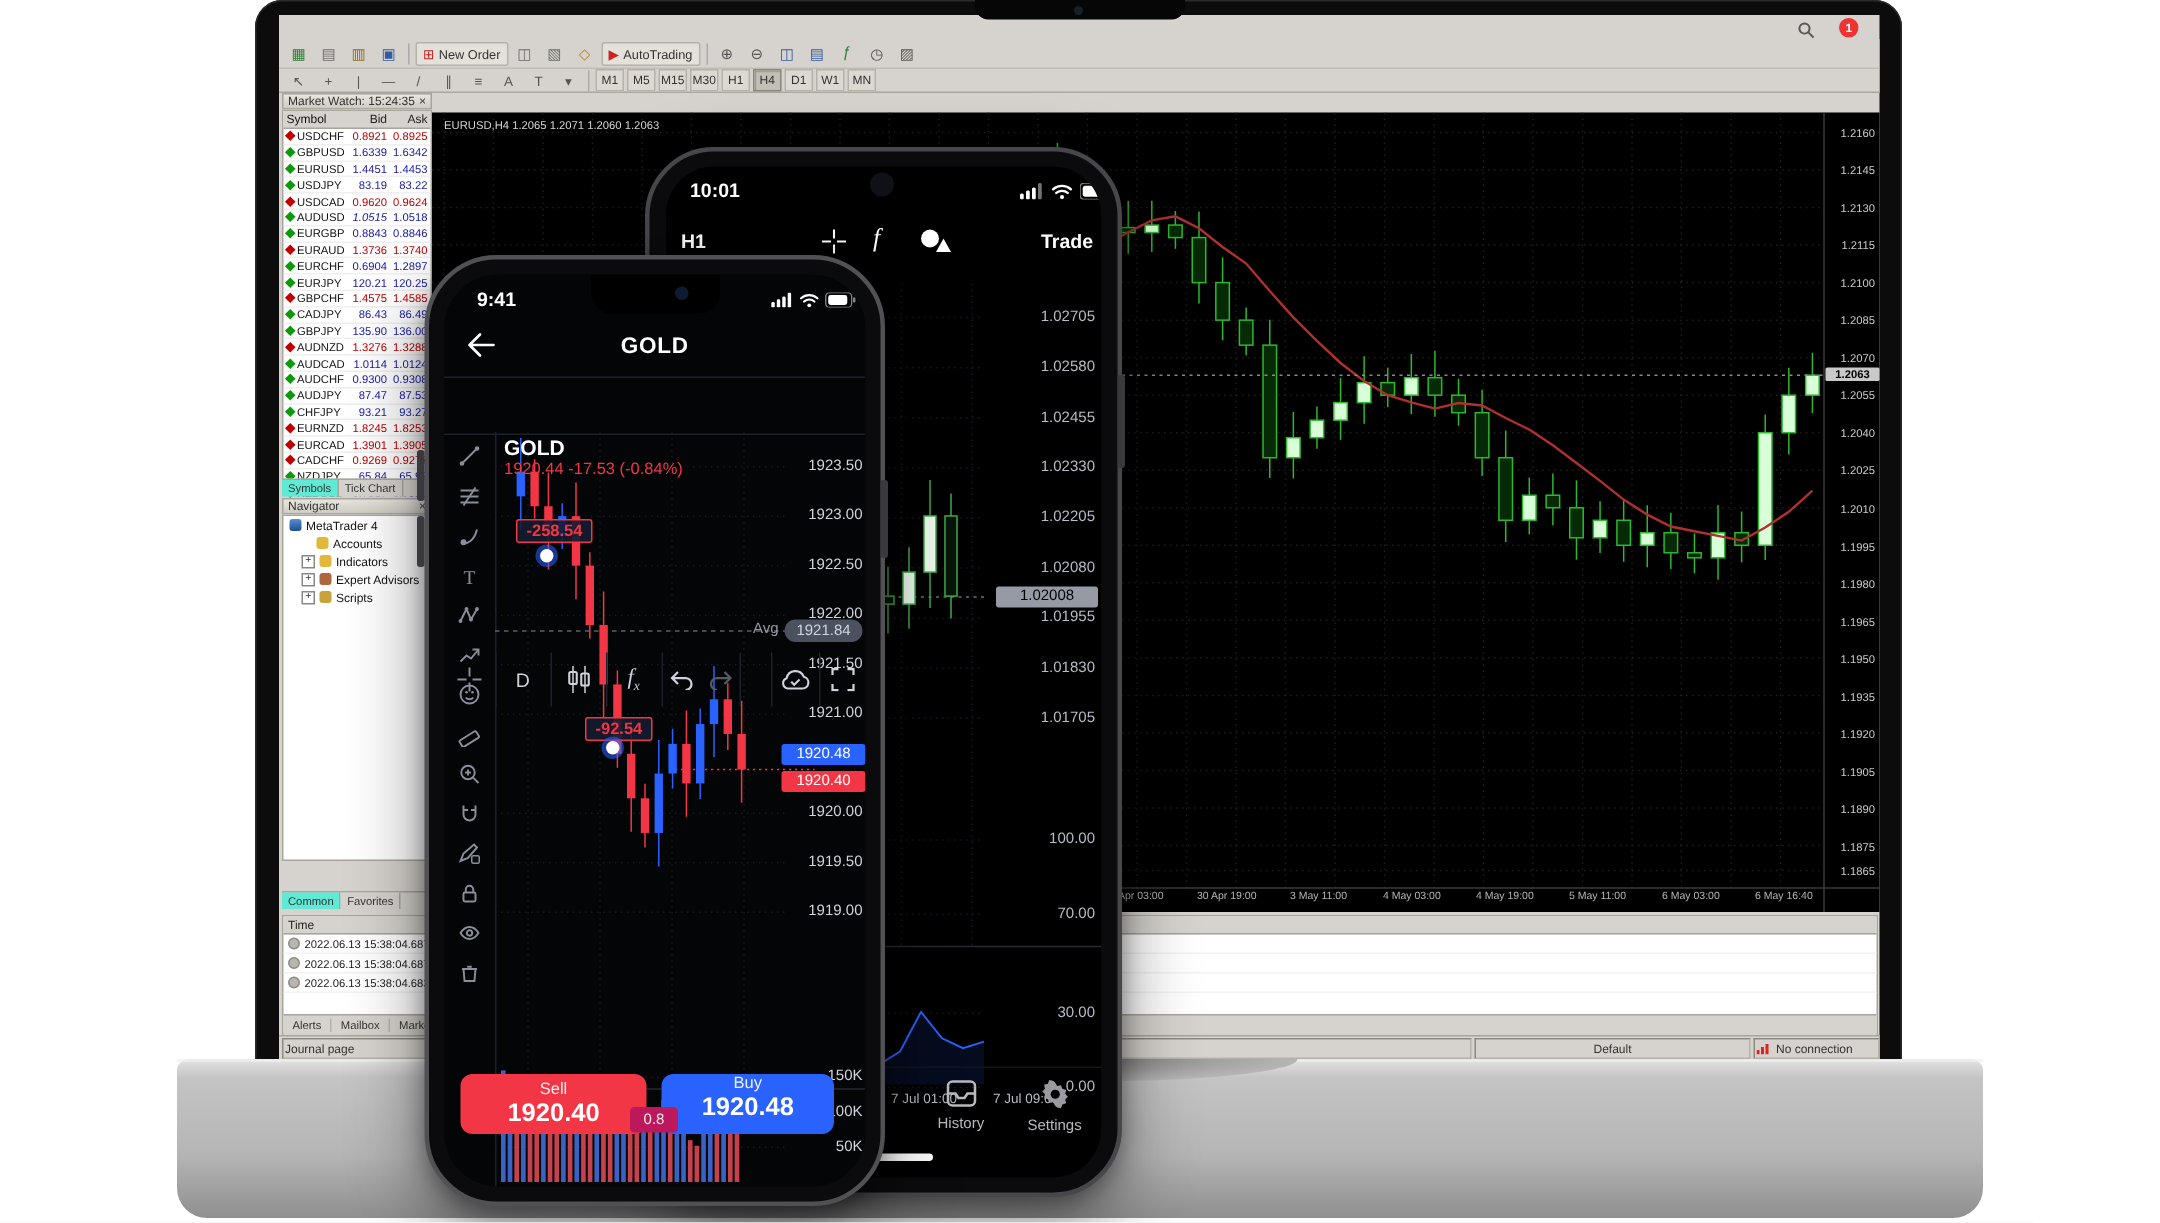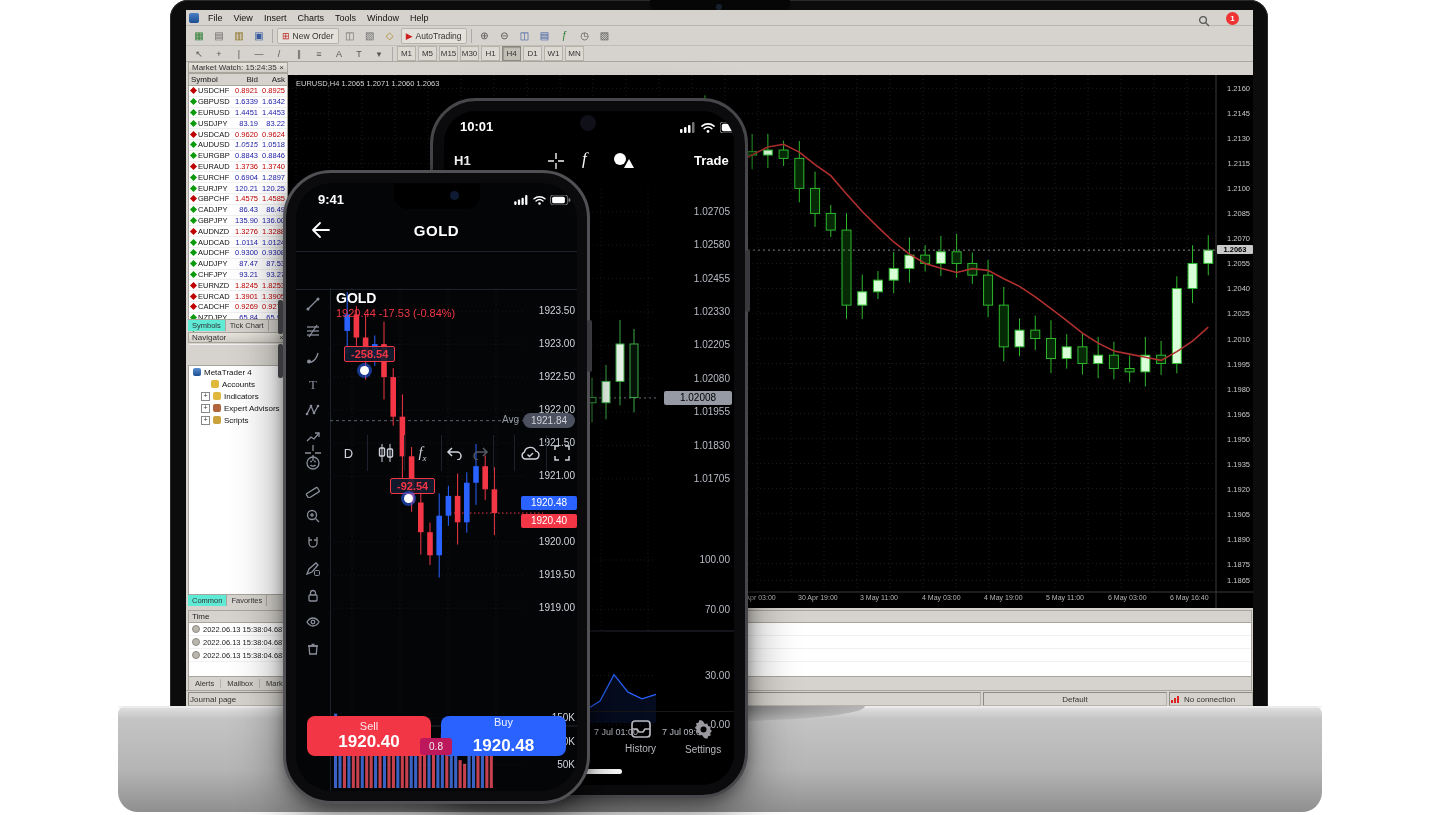--- a/index.html
+++ b/index.html
@@ -85,30 +85,20 @@
 </head>
 <body>
 
 <div id="stage">
 
   <div class="abs" id="laptop-bezel"></div>
   <div class="abs" id="laptop-screen"></div>
   <div class="abs" id="laptop-notch"></div>
   <div class="abs" id="laptop-camera"></div>
 
-  <div class="abs" id="mt4-menubar">
-    <span style="width:10px;height:10px;background:linear-gradient(#4a7ec2,#1d4e93);border-radius:2px;margin-right:3px;"></span>
-  <div class="menu-item">File</div>
-      <div class="menu-item">View</div>
-      <div class="menu-item">Insert</div>
-      <div class="menu-item">Charts</div>
-      <div class="menu-item">Tools</div>
-      <div class="menu-item">Window</div>
-      <div class="menu-item">Help</div>
-    </div>
   <div class="abs" id="mt4-toolbar1">
       <div class="tbico" style="color: rgb(46, 125, 50);">▦</div>
       <div class="tbico" style="color: rgb(109, 109, 109);">▤</div>
       <div class="tbico" style="color: rgb(138, 109, 26);">▥</div>
       <div class="tbico" style="color: rgb(55, 90, 158);">▣</div>
       <div class="tbsep"></div>
       <div class="tbbtn">
         <span style="color:#b22;font-size:9px">⊞</span>
         <div>New Order</div>
       </div>
@@ -365,21 +355,21 @@
   </div>
   <div class="abs mw-tabs" style="left:188px;top:319px;width:100px;">
     <span class="mw-tab">Symbols</span>
     <span class="mw-tab inactive">Tick Chart</span>
   </div>
 
   <div class="abs panel-title" style="left:188px;top:332px;width:100px;">
     <span>Navigator</span>
     <span>×</span>
   </div>
-  <div class="abs" id="navigator" style="top:343px;height:231px;margin-top:22px;">
+  <div class="abs" id="navigator" style="top:343px;height:231px;">
     <div id="nav-tree">
         <div class="nav-node">
           <span class="nav-ico" style="background: linear-gradient(rgb(90, 142, 208), rgb(29, 78, 147));"></span>
           <div>MetaTrader 4</div>
         </div>
         <div class="nav-node nav-child">
           <span style="width: 7px;"></span>
           <span class="nav-ico" style="background: rgb(224, 185, 60);"></span>
           <div>Accounts</div>
         </div>
@@ -867,21 +857,21 @@
           <rect x="146.4" y="447.92" width="3.1" height="52.080000000000005" fill="#c4414d"></rect>
           <rect x="150.85" y="441.40999999999997" width="3.1" height="58.59" fill="#3a62c4"></rect>
           <rect x="155.3" y="453.5" width="3.1" height="46.5" fill="#c4414d"></rect>
           <rect x="159.75" y="459.08" width="3.1" height="40.92" fill="#c4414d"></rect>
         </svg><div class="px-label" style="right: 2px; top: 17.1px; color: rgb(209, 212, 220);">1923.50</div><div class="px-label" style="right: 2px; top: 50.1px; color: rgb(209, 212, 220);">1923.00</div><div class="px-label" style="right: 2px; top: 83.1px; color: rgb(209, 212, 220);">1922.50</div><div class="px-label" style="right: 2px; top: 116.1px; color: rgb(209, 212, 220);">1922.00</div><div class="px-label" style="right: 2px; top: 149.1px; color: rgb(209, 212, 220);">1921.50</div><div class="px-label" style="right: 2px; top: 182.1px; color: rgb(209, 212, 220);">1921.00</div><div class="px-label" style="right: 2px; top: 248.1px; color: rgb(209, 212, 220);">1920.00</div><div class="px-label" style="right: 2px; top: 281.1px; color: rgb(209, 212, 220);">1919.50</div><div class="px-label" style="right: 2px; top: 314.1px; color: rgb(209, 212, 220);">1919.00</div><div class="px-label" style="right: 2px; top: 424.25px; color: rgb(209, 212, 220);">150K</div><div class="px-label" style="right: 2px; top: 447.5px; color: rgb(209, 212, 220);">100K</div><div class="px-label" style="right: 2px; top: 470.75px; color: rgb(209, 212, 220);">50K</div><div style="position: absolute; left: 6px; top: 2px; color: rgb(255, 255, 255); font-size: 14px; font-weight: bold;">GOLD</div><div style="position: absolute; left: 6px; top: 19px; color: rgb(242, 54, 69); font-size: 11px;">1920.44 -17.53 (-0.84%)</div><div style="position: absolute; left: 6px; top: 440px; color: rgb(209, 212, 220); font-size: 11px;">Volume</div><div style="position: absolute; left: 14px; top: 58px; padding: 1px 6px; border: 1px solid rgb(242, 54, 69); background: rgba(20, 28, 48, 0.9); color: rgb(242, 54, 69); font-size: 11px; font-weight: bold; border-radius: 2px;">-258.54</div><div style="position: absolute; left: 30px; top: 78px; width: 9px; height: 9px; border-radius: 50%; background: rgb(255, 255, 255); box-shadow: rgba(41, 98, 255, 0.55) 0px 0px 0px 3px;"></div><div style="position: absolute; left: 60px; top: 190px; padding: 1px 6px; border: 1px solid rgb(242, 54, 69); background: rgba(20, 28, 48, 0.9); color: rgb(242, 54, 69); font-size: 11px; font-weight: bold; border-radius: 2px;">-92.54</div><div style="position: absolute; left: 74px; top: 206px; width: 9px; height: 9px; border-radius: 50%; background: rgb(255, 255, 255); box-shadow: rgba(41, 98, 255, 0.55) 0px 0px 0px 3px;"></div><div style="position: absolute; right: 58px; top: 125.66px; color: rgb(149, 152, 161); font-size: 10px;">Avg</div><div style="position: absolute; right: 2px; top: 124.66px; width: 52px; height: 15px; line-height: 15px; text-align: center; background: rgb(76, 81, 96); color: rgb(209, 212, 220); font-size: 10px; border-radius: 8px;">1921.84</div><div class="pill" style="right: 0px; top: 208.42px; width: 56px; height: 14px; line-height: 14px; background: rgb(41, 98, 255);">1920.48</div><div class="pill" style="right: 0px; top: 226.06px; width: 56px; height: 14px; line-height: 14px; background: rgb(242, 54, 69);">1920.40</div></div>
 
     <div class="abs" style="left: 11px; top: 533px; width: 124px; height: 40px; border-radius: 8px; display: flex; flex-direction: column; align-items: center; justify-content: center; color: rgb(255, 255, 255); background: rgb(242, 54, 69);" id="sell-btn">
       <span style="font-size:11px;opacity:.9;">Sell</span>
       <span style="font-size:17px;font-weight:bold;">1920.40</span>
     </div>
-    <div class="abs" style="left: 145px; top: 533px; width: 125px; height: 40px; border-radius: 8px; display: flex; flex-direction: column; align-items: center; justify-content: space-between; color: rgb(255, 255, 255); background: rgb(41, 98, 255);" id="buy-btn">
+    <div class="abs" style="left: 145px; top: 533px; width: 115px; height: 40px; border-radius: 8px; display: flex; flex-direction: column; align-items: center; justify-content: flex-start; color: rgb(255, 255, 255); background: rgb(41, 98, 255);" id="buy-btn">
       <span style="font-size:11px;opacity:.9;">Buy</span>
       <span style="font-size:17px;font-weight:bold;">1920.48</span>
     </div>
     <div class="abs" style="left:124px;top:555px;width:32px;height:17px;border-radius:3px;background:#be185d;color:#eee;font-size:10px;display:flex;align-items:center;justify-content:center;">0.8</div>
   <div class="fp-toolcell" style="left: 0px; width: 34px;">
         <svg width="20" height="20" viewBox="0 0 20 20">
           <path d="M10 2v6M10 12v6M2 10h6M12 10h6" stroke="#8a8e9a" stroke-width="1.3"></path>
         </svg>
       </div>
       <div class="fp-toolcell" style="left: 34px; width: 37px; font-size: 13px;">D</div>

